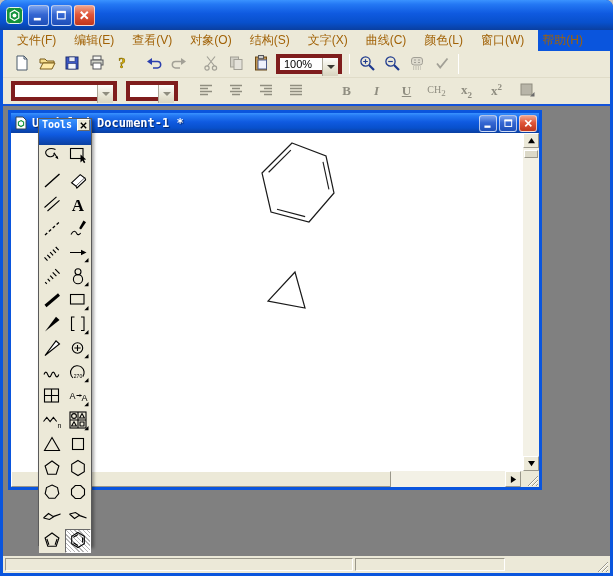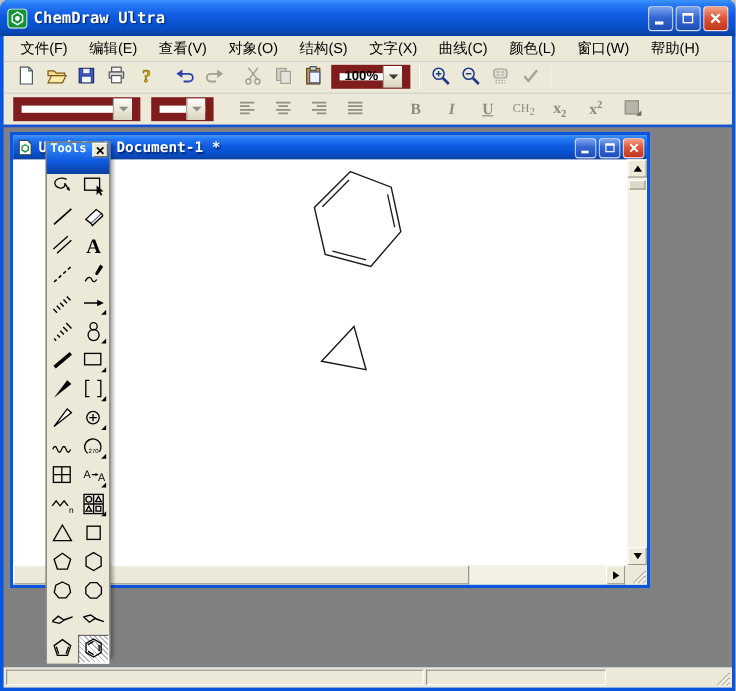--- a/index.html
+++ b/index.html
@@ -11,31 +11,31 @@
     background:linear-gradient(180deg,#3a93ff 0%,#2478f4 14%,#0f5ae0 45%,#0850cc 75%,#0a3fa0 100%);
     display:flex;align-items:center;padding:0 6px;}
   .app-icon{width:17px;height:17px;margin-right:5px;flex:0 0 auto;}
   .title-text{color:#fff;font:bold 13px "DejaVu Sans Mono",monospace;text-shadow:1px 1px 1px #03266a;flex:1;}
   .win-btns{display:flex;gap:2px;}
   .xpbtn{width:21px;height:21px;border-radius:3px;border:1px solid rgba(255,255,255,.65);
     display:flex;align-items:center;justify-content:center;padding:0;
     background:linear-gradient(180deg,#7ba4ef 0%,#3466d2 45%,#1e4fb8 100%);}
   .xpbtn.close{background:linear-gradient(180deg,#f0a38a 0%,#e0563a 45%,#c0361c 100%);}
   
-  .menubar{position:absolute;left:3px;top:30px;width:607px;height:21px;background:#ece9d8;
-    display:flex;align-items:center;padding-left:5px;font-size:12px;color:#000000;}
+  .menubar{position:absolute;left:3px;top:30px;width:535px;height:21px;background:#ece9d8;
+    display:flex;align-items:center;padding-left:5px;font-size:12px;color:#a16207;}
   .menu-item{padding:2px 9px;white-space:nowrap;}
   
   .toolbar{position:absolute;left:3px;width:607px;background:#ece9d8;display:flex;align-items:center;}
   #toolbar1{top:51px;height:27px;padding-left:6px;border-bottom:1px solid #e0dcc8;}
   #toolbar2{top:78px;height:26px;padding-left:5px;}
   .tb-btn{width:23px;height:22px;border:none;background:transparent;padding:0;margin:0 1px;
     display:flex;align-items:center;justify-content:center;}
   .tb-sep{width:1px;height:20px;background:#b8b4a2;border-right:1px solid #fff;margin:0 4px;}
-  .combo{height:20px;background:#fff;border:7px solid #7f1d1d;display:flex;align-items:center;margin:0 3px;font-weight:bold;}
+  .combo{height:20px;background:#fff;border:4px solid #7f1d1d;display:flex;margin:0 3px;}
   .combo .val{flex:1;font-size:11px;padding-left:4px;color:#000;}
   .combo-arrow{width:16px;height:18px;background:linear-gradient(180deg,#fdfdfb,#e8e5d4 60%,#d8d4c0);
     border-left:1px solid #aca899;display:flex;align-items:center;justify-content:center;}
   .combo-arrow::after{content:"";border:4px solid transparent;border-top:4px solid #3a3a34;margin-top:4px;}
   .combo.dis .combo-arrow::after{border-top-color:#8f8d80;}
   .tt{color:#8f8d80;font:bold 13px "Liberation Serif",serif;}
   .tt sub,.tt sup{font-size:9px;}
   .tt.i{font-style:italic;}
   .tt.u{text-decoration:underline;}
   .tt.f{font-weight:normal;font-size:10px;font-family:Liberation Serif, serif;}
@@ -91,21 +91,20 @@
 <div id="app">
 
   <div class="titlebar">
     <span class="app-icon">
       <svg viewBox="0 0 17 17" width="17" height="17">
         <rect x="0.5" y="0.5" width="16" height="16" rx="3" fill="#14933c" stroke="#e8f5e8"></rect>
         <polygon points="8.5,3.2 12.8,5.8 12.8,10.9 8.5,13.5 4.2,10.9 4.2,5.8" fill="none" stroke="#fff" stroke-width="1.2"></polygon>
         <circle cx="8.5" cy="8.4" r="2" fill="#fff"></circle>
       </svg>
     </span>
-    <span class="title-text">ChemDraw Ultra</span>
     <span class="win-btns">
       <button class="xpbtn">
         <svg viewBox="0 0 16 16" width="15" height="15">
             <rect x="3" y="10.5" width="7.5" height="2.8" fill="#fff"></rect>
           </svg>
       </button>
       <button class="xpbtn">
         <svg viewBox="0 0 16 16" width="15" height="15">
             <rect x="3" y="3" width="9.5" height="2.4" fill="#fff"></rect>
             <rect x="3.6" y="4" width="8.3" height="7.6" fill="none" stroke="#fff" stroke-width="1.2"></rect>

